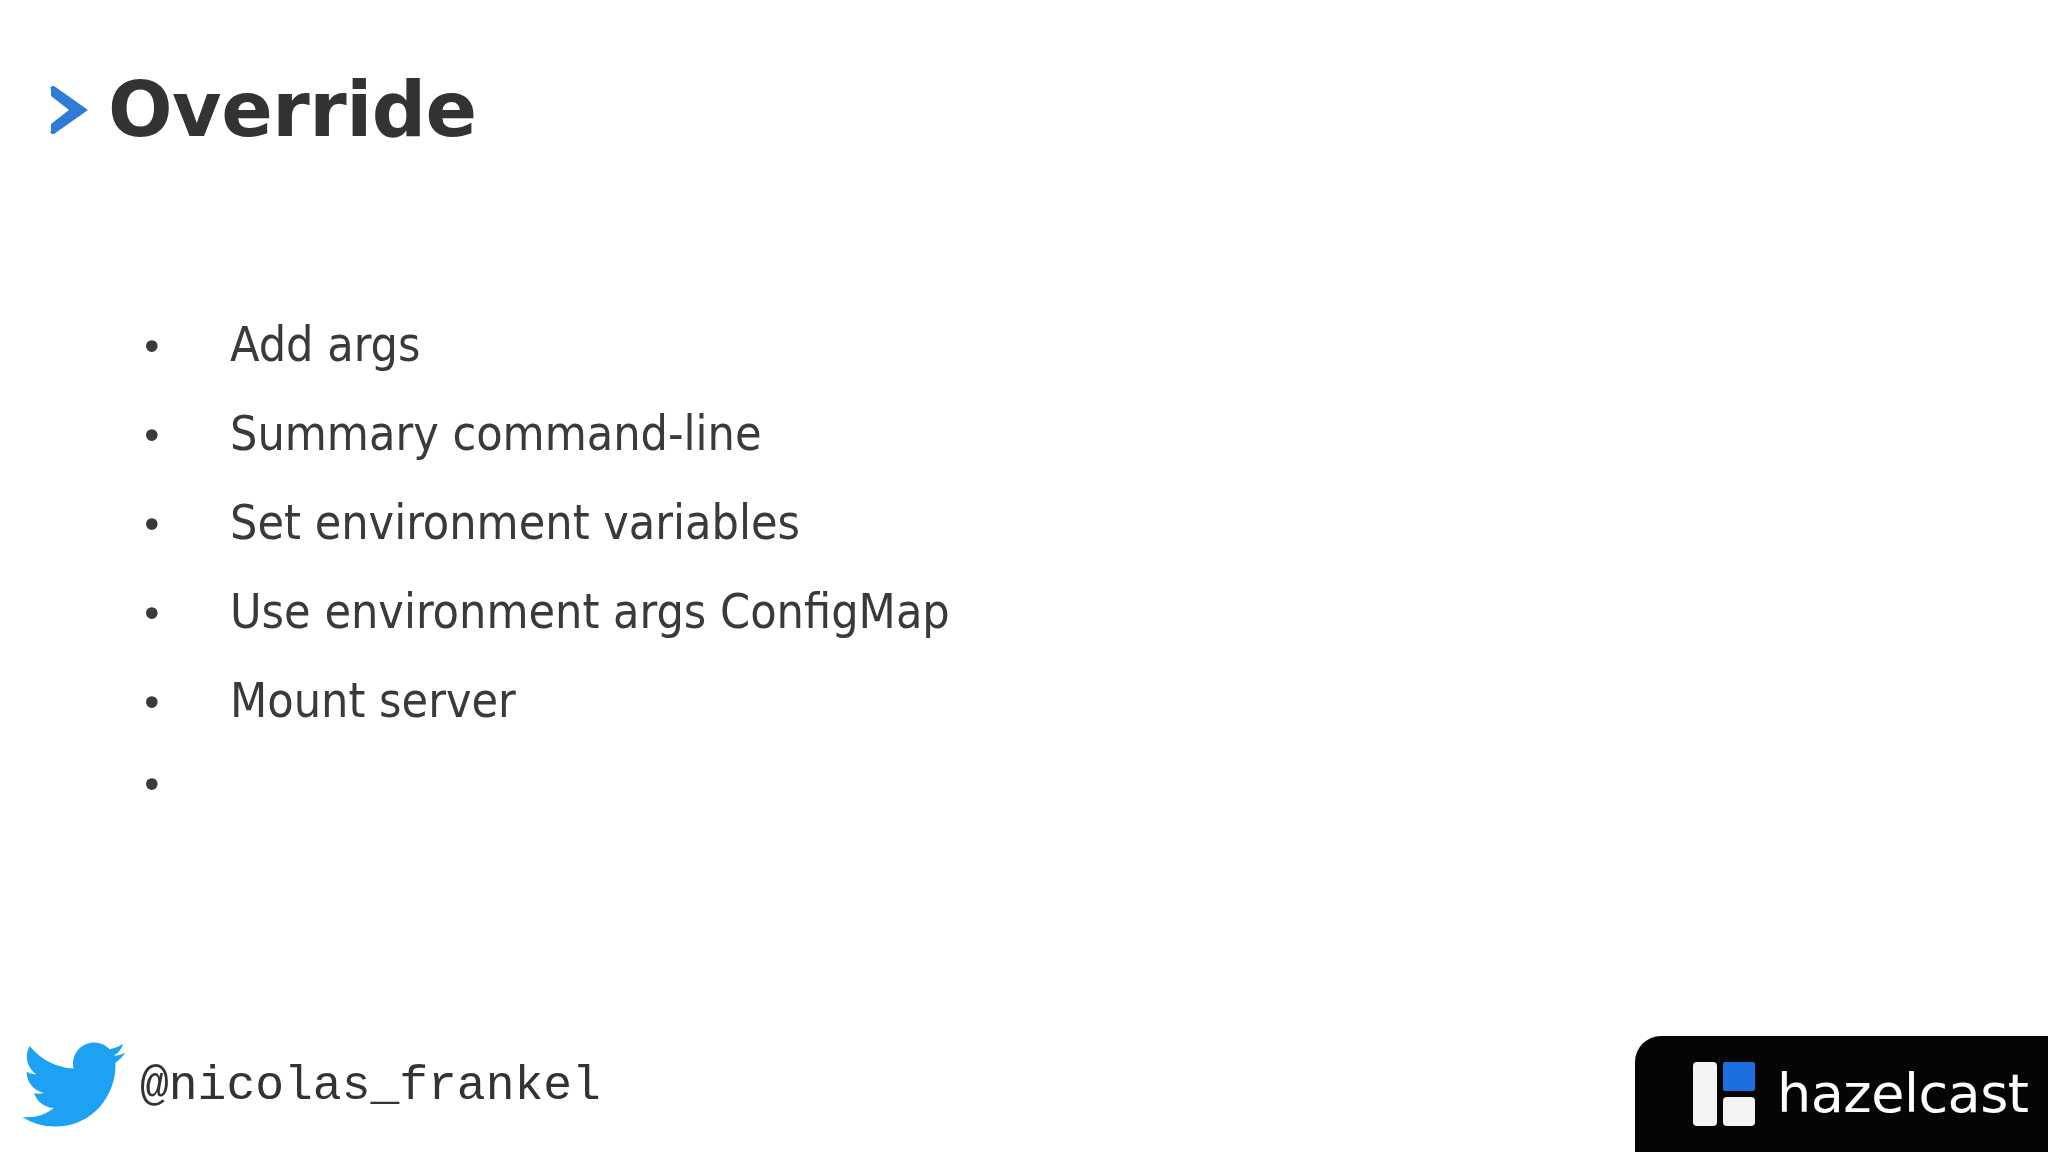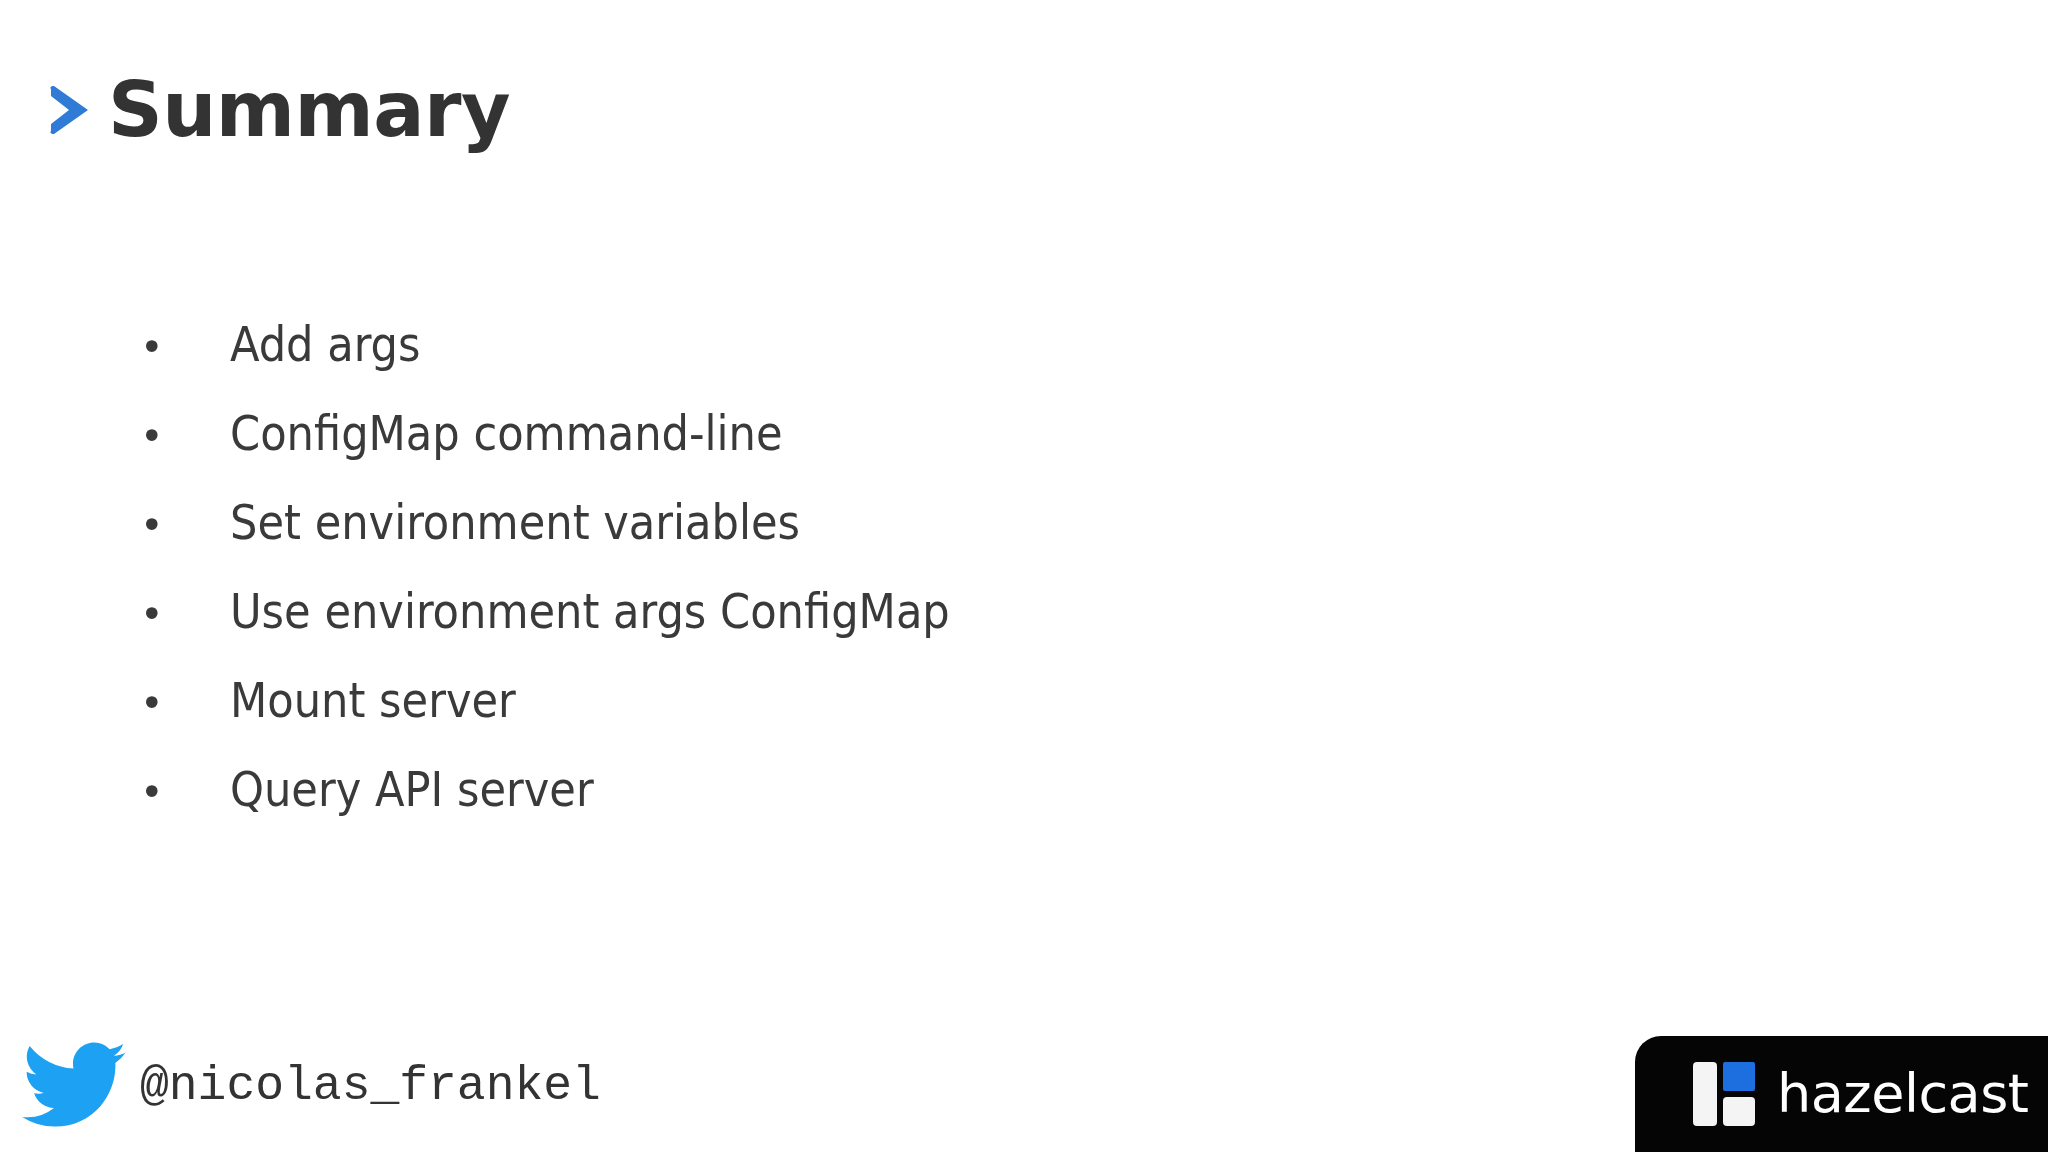--- a/index.html
+++ b/index.html
@@ -133,53 +133,52 @@
 </head>
 <body>
 
 <div class="slide">
 
   <div class="title-row">
     <svg class="chevron-icon" viewBox="0 0 44 52" aria-hidden="true">
       <path d="M4 2 L6 2 L40 26 L6 50 L4 50 L2 48 L30 26 L2 4 Z" fill="#2F7BD6"></path>
       <path d="M3 3 L33 26 L3 49 L3 40 L21 26 L3 12 Z" fill="#2F7BD6"></path>
     </svg>
-    <div class="title-text">Summary</div>
+    <div class="title-text">Override</div>
   </div>
 
   <div class="bullet-list">
 
     <div class="bullet-item">
       <span class="bullet-marker">•</span>
       <span class="bullet-label">Add args</span>
     </div>
 
     <div class="bullet-item">
       <span class="bullet-marker">•</span>
-      <span class="bullet-label">ConfigMap command-line</span>
+      <span class="bullet-label">Summary command-line</span>
     </div>
 
     <div class="bullet-item">
       <span class="bullet-marker">•</span>
       <span class="bullet-label">Set environment variables</span>
     </div>
 
     <div class="bullet-item">
       <span class="bullet-marker">•</span>
       <span class="bullet-label">Use environment args ConfigMap</span>
     </div>
 
     <div class="bullet-item">
       <span class="bullet-marker">•</span>
       <span class="bullet-label">Mount server</span>
     </div>
 
     <div class="bullet-item">
       <span class="bullet-marker">•</span>
-      <span class="bullet-label">Query API server</span>
     </div>
 
   </div>
 
   <div class="footer-handle">
     <svg class="twitter-icon" viewBox="0 0 24 20" aria-hidden="true">
       <path fill="#1DA1F2" d="M23.6 2.36c-.87.39-1.8.65-2.78.77 1-.6 1.77-1.55 2.13-2.68-.94.56-1.97.96-3.07 1.18A4.83 4.83 0 0 0 16.37.1c-2.67 0-4.83 2.17-4.83 4.84 0 .38.04.75.12 1.1A13.71 13.71 0 0 1 1.7.9a4.85 4.85 0 0 0 1.5 6.46 4.8 4.8 0 0 1-2.19-.6v.06a4.84 4.84 0 0 0 3.88 4.75 4.9 4.9 0 0 1-2.18.08 4.84 4.84 0 0 0 4.51 3.36A9.7 9.7 0 0 1 0 17.03a13.67 13.67 0 0 0 7.42 2.18c8.9 0 13.77-7.38 13.77-13.78l-.02-.63a9.8 9.8 0 0 0 2.43-2.5z"></path>
     </svg>
     <div class="handle-text">@nicolas_frankel</div>
   </div>

